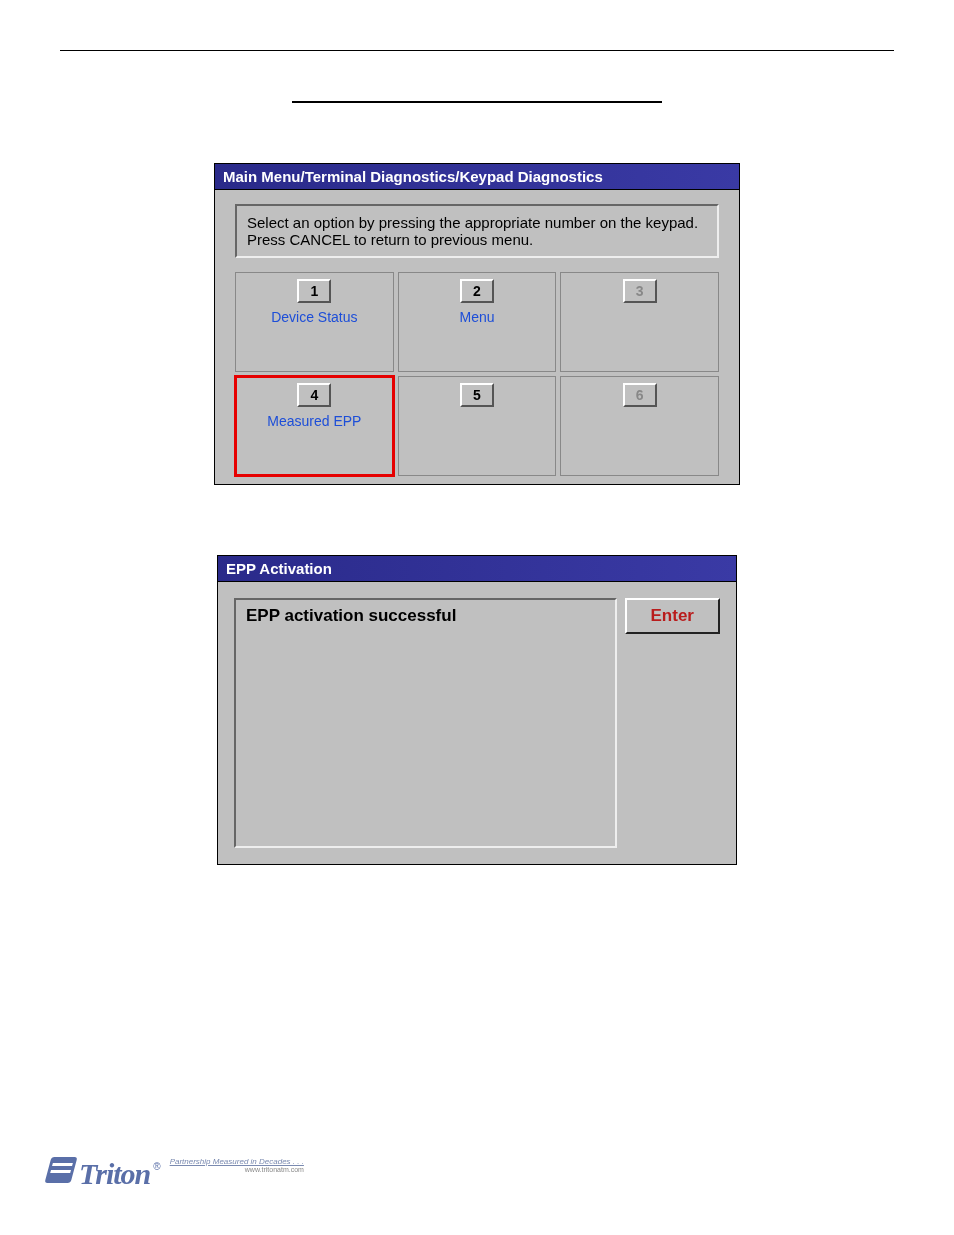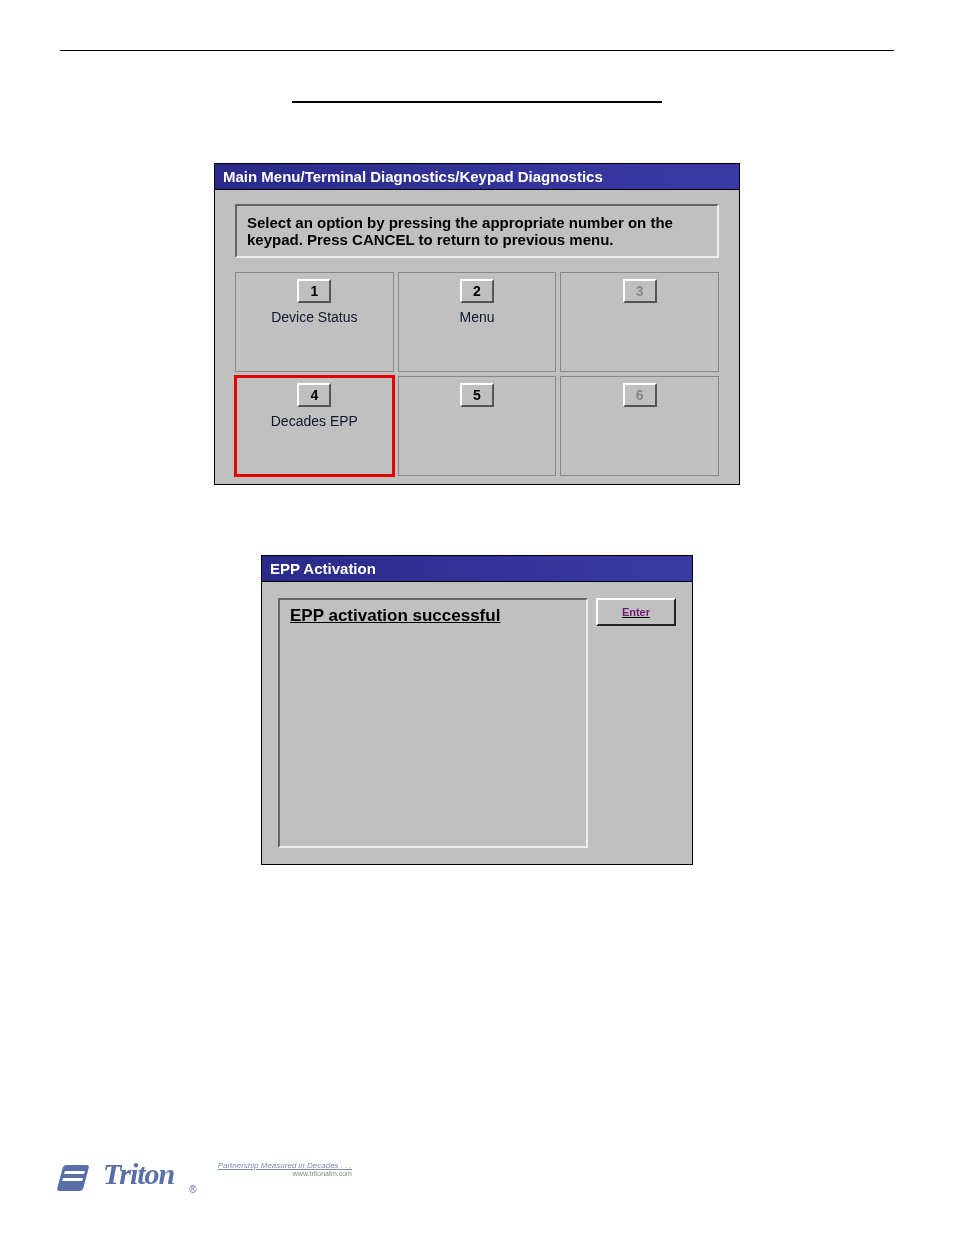--- a/index.html
+++ b/index.html
@@ -48,21 +48,21 @@
   .instruct-box {
     margin: 14px 20px 14px 20px;
     border: 2px solid #888;
     border-top-color: #666;
     border-left-color: #666;
     border-bottom-color: #eee;
     border-right-color: #eee;
     background: #c0c0c0;
     padding: 8px 10px;
     font-size: 15px;
-    font-weight: bold;
+    font-weight: normal;
     color: #000;
   }
   .keypad-grid {
     margin: 0 20px 8px 20px;
     display: grid;
     grid-template-columns: repeat(3, 1fr);
     gap: 4px;
   }
   .key-cell {
     background: #c0c0c0;
@@ -87,37 +87,36 @@
     min-width: 34px;
     padding: 2px 8px;
     font-size: 14px;
     font-weight: bold;
     color: #000;
     margin-bottom: 6px;
   }
   .key-btn.disabled { color: #888; }
   .key-label {
     font-size: 14px;
-    color: #0f172a;
+    color: #1d4ed8;
   }
 
   
   .win2 {
-    width: 432px;
+    width: 520px;
     margin: 0 auto 48px auto;
     border: 1px solid #000;
     background: #c0c0c0;
     font-family: Tahoma, Arial, sans-serif;
   }
   .win2-body {
     padding: 16px;
     display: flex;
     gap: 8px;
     align-items: flex-start;
-    text-decoration: underline;
   }
   .msg-box {
     flex: 1;
     border: 2px solid;
     border-top-color: #666;
     border-left-color: #666;
     border-bottom-color: #eee;
     border-right-color: #eee;
     background: #c0c0c0;
     height: 250px;
@@ -127,34 +126,33 @@
     color: #000;
   }
   .enter-btn {
     border: 2px solid;
     border-top-color: #fff;
     border-left-color: #fff;
     border-bottom-color: #222;
     border-right-color: #222;
     background: #c0c0c0;
     padding: 6px 24px;
-    font-size: 11px;
-    font-weight: bold;
-    color: #701a75;
+    font-size: 17px;
+    font-weight: bold;
+    color: #b91c1c;
     text-align: right;
   }
 
   
   .footer {
     position: absolute;
     bottom: 44px;
-    left: 60px;
+    left: 48px;
     display: flex;
-    align-items: flex-end;
-    gap: 15px;
+    gap: 3px;
   }
   .logo-mark {
     width: 26px;
     height: 26px;
     background: #5a6fa8;
     transform: skewX(-15deg);
     border-radius: 3px;
     display: inline-block;
     margin-right: 2px;
     position: relative;
@@ -221,21 +219,21 @@
       <div class="key-cell">
         <div class="key-btn">2</div>
         <div class="key-label">Menu</div>
       </div>
       <div class="key-cell">
         <div class="key-btn disabled">3</div>
         <div class="key-label"></div>
       </div>
       <div class="key-cell highlight">
         <div class="key-btn">4</div>
-        <div class="key-label">Decades EPP</div>
+        <div class="key-label">Measured EPP</div>
       </div>
       <div class="key-cell">
         <div class="key-btn">5</div>
       </div>
       <div class="key-cell">
         <div class="key-btn disabled">6</div>
         <div class="key-label"></div>
       </div>
     </div>
   </div>

